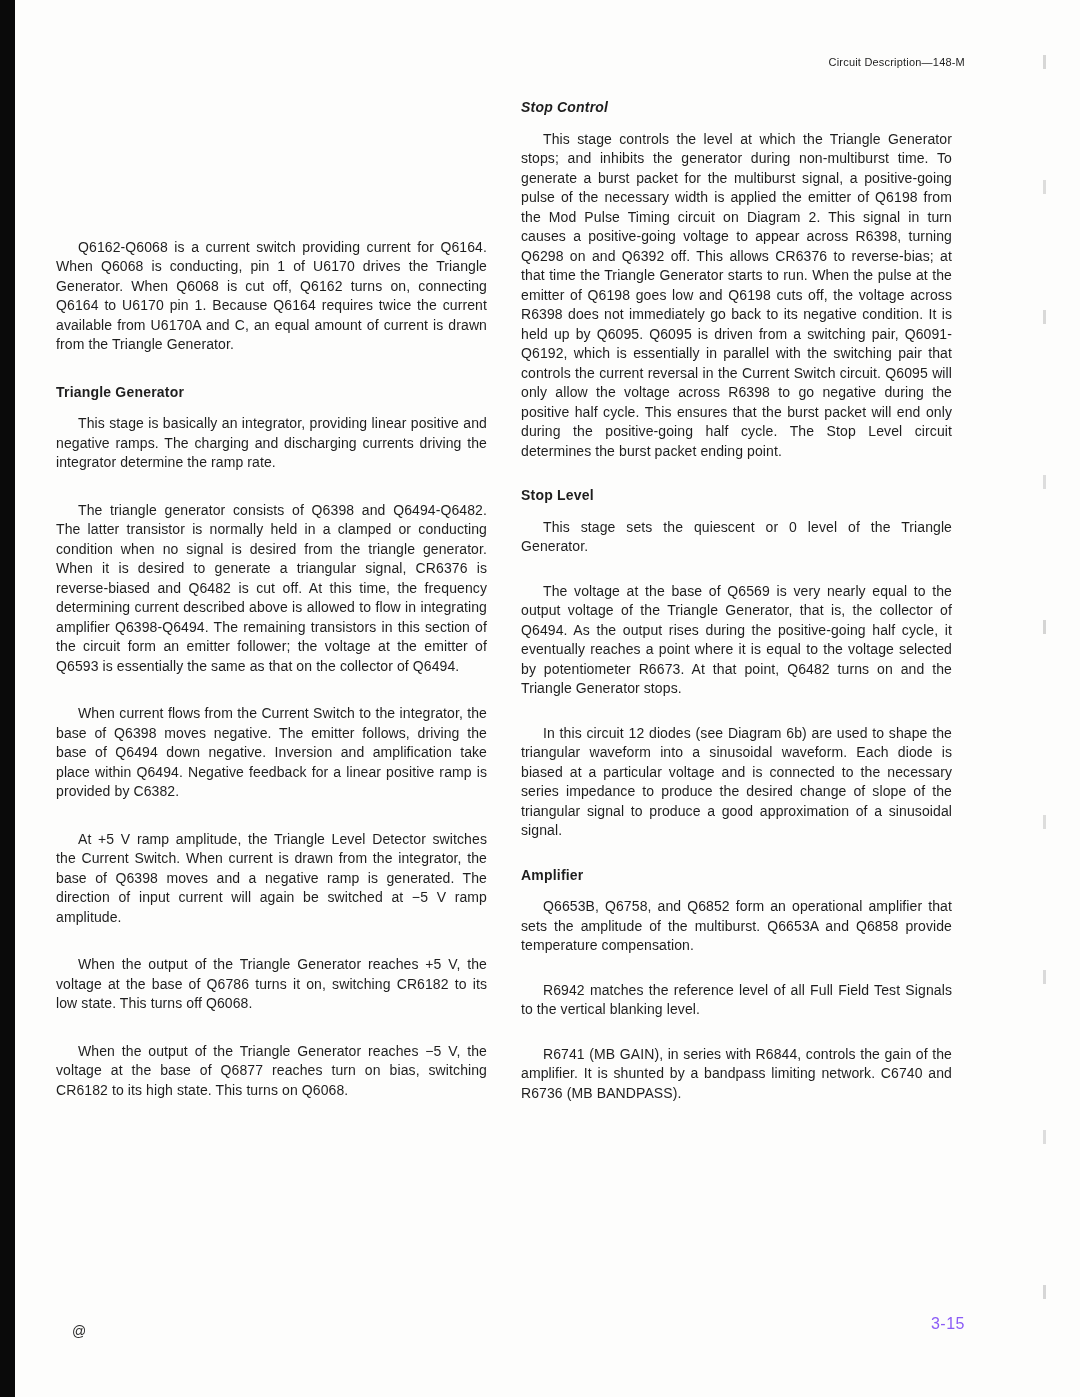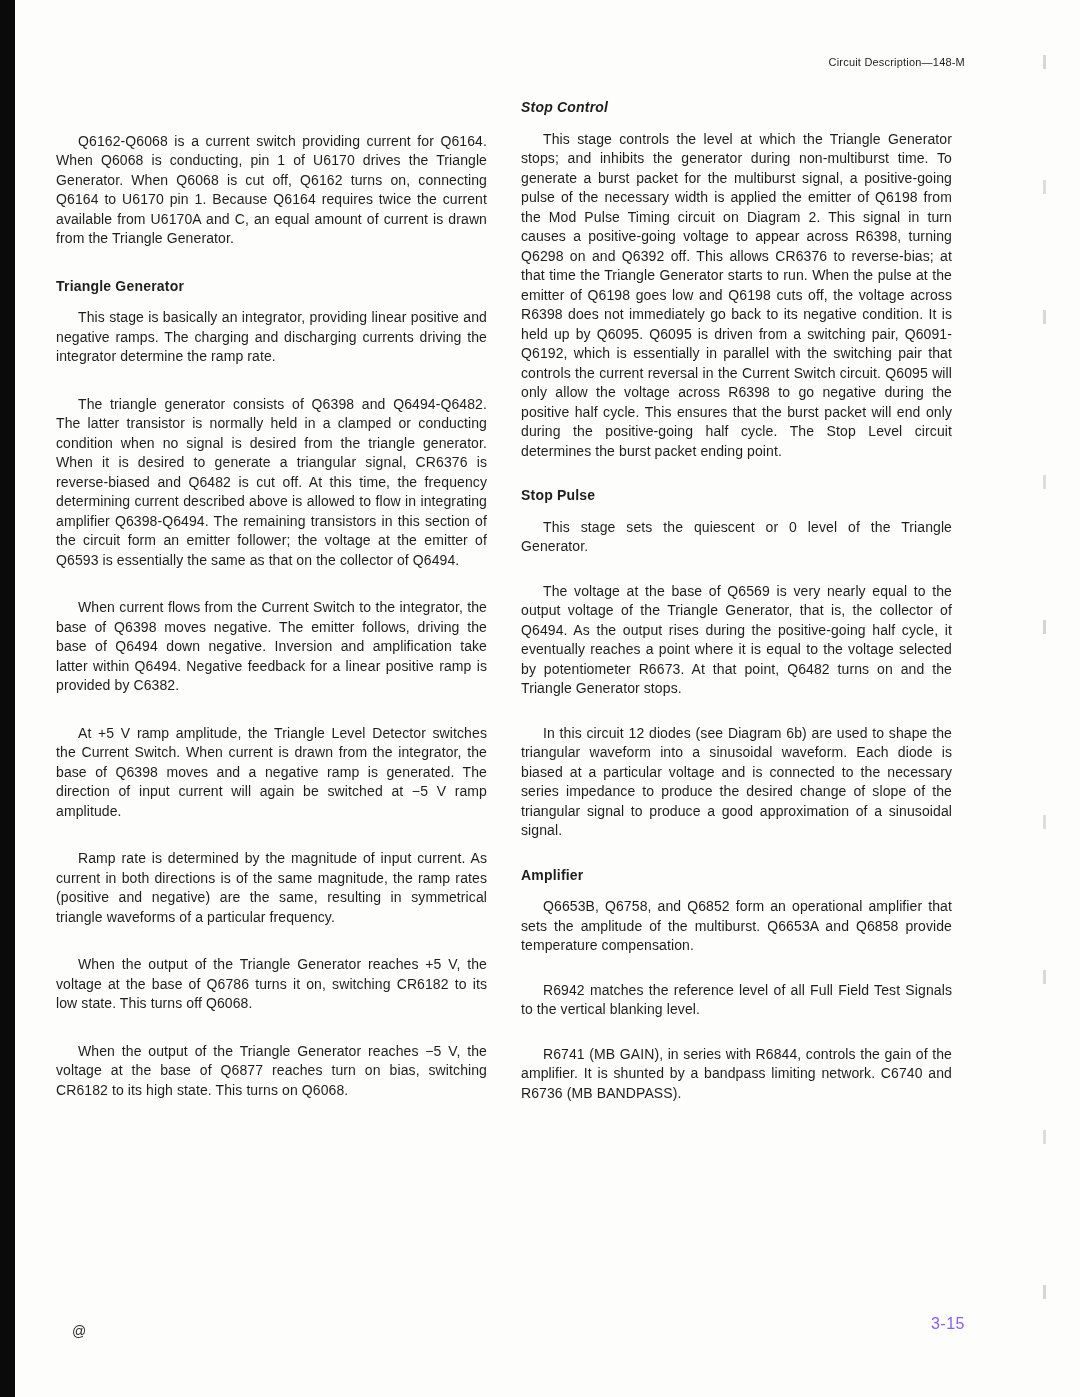--- a/index.html
+++ b/index.html
@@ -105,31 +105,30 @@
     <span>Circuit Description—148-M</span>
   </div>
 
   <div class="content">
 
     <div class="col col-left">
       <p>Q6162-Q6068 is a current switch providing current for Q6164. When Q6068 is conducting, pin 1 of U6170 drives the Triangle Generator. When Q6068 is cut off, Q6162 turns on, connecting Q6164 to U6170 pin 1. Because Q6164 requires twice the current available from U6170A and C, an equal amount of current is drawn from the Triangle Generator.</p>
       <h3>Triangle Generator</h3>
       <p>This stage is basically an integrator, providing linear positive and negative ramps. The charging and discharging currents driving the integrator determine the ramp rate.</p>
       <p>The triangle generator consists of Q6398 and Q6494-Q6482. The latter transistor is normally held in a clamped or conducting condition when no signal is desired from the triangle generator. When it is desired to generate a triangular signal, CR6376 is reverse-biased and Q6482 is cut off. At this time, the frequency determining current described above is allowed to flow in integrating amplifier Q6398-Q6494. The remaining transistors in this section of the circuit form an emitter follower; the voltage at the emitter of Q6593 is essentially the same as that on the collector of Q6494.</p>
-      <p>When current flows from the Current Switch to the integrator, the base of Q6398 moves negative. The emitter follows, driving the base of Q6494 down negative. Inversion and amplification take latter within Q6494. Negative feedback for a linear positive ramp is provided by C6382.</p>
+      <p>When current flows from the Current Switch to the integrator, the base of Q6398 moves negative. The emitter follows, driving the base of Q6494 down negative. Inversion and amplification take place within Q6494. Negative feedback for a linear positive ramp is provided by C6382.</p>
       <p>At +5 V ramp amplitude, the Triangle Level Detector switches the Current Switch. When current is drawn from the integrator, the base of Q6398 moves and a negative ramp is generated. The direction of input current will again be switched at −5 V ramp amplitude.</p>
-      <p>Ramp rate is determined by the magnitude of input current. As current in both directions is of the same magnitude, the ramp rates (positive and negative) are the same, resulting in symmetrical triangle waveforms of a particular frequency.</p>
       <p>When the output of the Triangle Generator reaches +5 V, the voltage at the base of Q6786 turns it on, switching CR6182 to its low state. This turns off Q6068.</p>
       <p>When the output of the Triangle Generator reaches −5 V, the voltage at the base of Q6877 reaches turn on bias, switching CR6182 to its high state. This turns on Q6068.</p>
     </div>
 
     <div class="col col-right">
       <h3>Stop Control</h3>
       <p>This stage controls the level at which the Triangle Generator stops; and inhibits the generator during non-multiburst time. To generate a burst packet for the multiburst signal, a positive-going pulse of the necessary width is applied the emitter of Q6198 from the Mod Pulse Timing circuit on Diagram 2. This signal in turn causes a positive-going voltage to appear across R6398, turning Q6298 on and Q6392 off. This allows CR6376 to reverse-bias; at that time the Triangle Generator starts to run. When the pulse at the emitter of Q6198 goes low and Q6198 cuts off, the voltage across R6398 does not immediately go back to its negative condition. It is held up by Q6095. Q6095 is driven from a switching pair, Q6091-Q6192, which is essentially in parallel with the switching pair that controls the current reversal in the Current Switch circuit. Q6095 will only allow the voltage across R6398 to go negative during the positive half cycle. This ensures that the burst packet will end only during the positive-going half cycle. The Stop Level circuit determines the burst packet ending point.</p>
-      <h3>Stop Pulse</h3>
+      <h3>Stop Level</h3>
       <p>This stage sets the quiescent or 0 level of the Triangle Generator.</p>
       <p>The voltage at the base of Q6569 is very nearly equal to the output voltage of the Triangle Generator, that is, the collector of Q6494. As the output rises during the positive-going half cycle, it eventually reaches a point where it is equal to the voltage selected by potentiometer R6673. At that point, Q6482 turns on and the Triangle Generator stops.</p>
       <p>In this circuit 12 diodes (see Diagram 6b) are used to shape the triangular waveform into a sinusoidal waveform. Each diode is biased at a particular voltage and is connected to the necessary series impedance to produce the desired change of slope of the triangular signal to produce a good approximation of a sinusoidal signal.</p>
       <h3>Amplifier</h3>
       <p>Q6653B, Q6758, and Q6852 form an operational amplifier that sets the amplitude of the multiburst. Q6653A and Q6858 provide temperature compensation.</p>
       <p>R6942 matches the reference level of all Full Field Test Signals to the vertical blanking level.</p>
       <p>R6741 (MB GAIN), in series with R6844, controls the gain of the amplifier. It is shunted by a bandpass limiting network. C6740 and R6736 (MB BANDPASS).</p>
     </div>
 
   </div>

